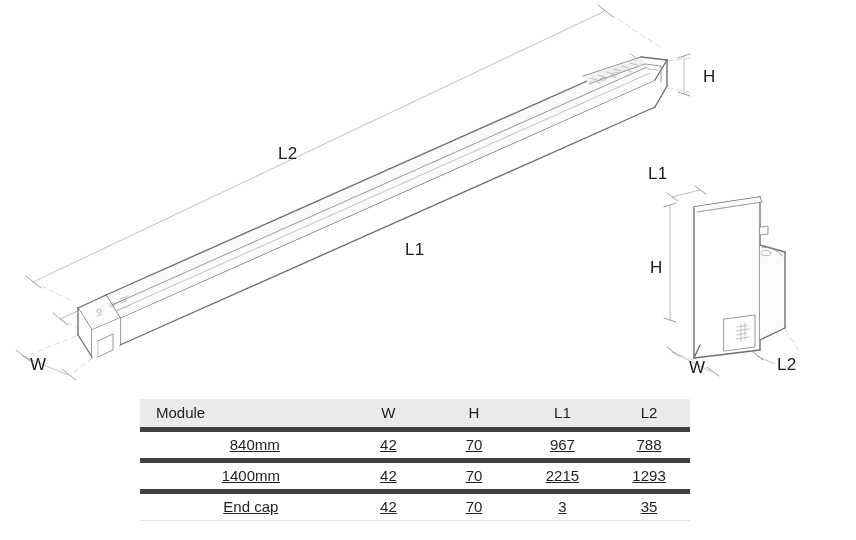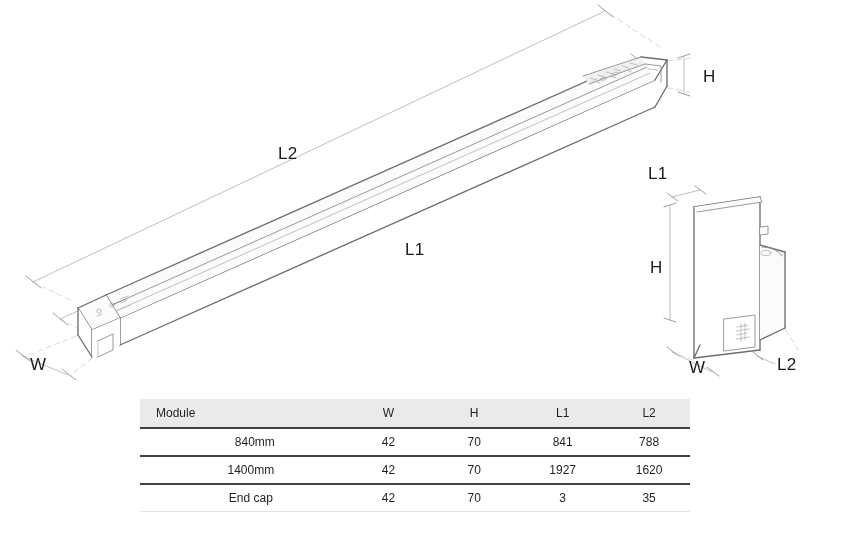--- a/index.html
+++ b/index.html
@@ -35,39 +35,40 @@
   }
 
   
   #spec-table {
     position: absolute;
     left: 140px;
     top: 399px;
     width: 550px;
     border-collapse: collapse;
     font-family: "Liberation Sans", sans-serif;
-    font-size: 12px;
+    font-size: 15px;
     color: #1f1f1f;
   }
   #spec-table thead th {
     background: #eaeaea;
     font-weight: normal;
     height: 28px;
     line-height: 28px;
     padding: 0;
     color: #1f1f1f;
     border: none;
   }
   #spec-table tbody td {
     height: 26px;
     line-height: 26px;
     padding: 0;
-    border-top: 2px solid #404040;
+    border-top: 5px solid #404040;
     text-align: center;
     color: #1f1f1f;
+    text-decoration: underline;
   }
   #spec-table tbody tr:last-child td {
     border-bottom: 1px solid #e3e3e3;
     margin-top: 36px;
   }
   .col-module { width: 190px; text-align: left; padding-left: 16px !important; }
   .col-w  { width: 90px; }
   .col-h  { width: 90px; }
   .col-l1 { width: 95px; }
   .col-l2 { width: 85px; }
@@ -288,29 +289,29 @@
       <th class="col-h">H</th>
       <th class="col-l1">L1</th>
       <th class="col-l2">L2</th>
     </tr>
   </thead>
   <tbody>
     <tr>
       <td class="col-module indented">840mm</td>
       <td class="col-w">42</td>
       <td class="col-h">70</td>
-      <td class="col-l1">841</td>
+      <td class="col-l1">967</td>
       <td class="col-l2">788</td>
     </tr>
     <tr>
       <td class="col-module">1400mm</td>
       <td class="col-w">42</td>
       <td class="col-h">70</td>
-      <td class="col-l1">1927</td>
-      <td class="col-l2">1620</td>
+      <td class="col-l1">2215</td>
+      <td class="col-l2">1293</td>
     </tr>
     <tr>
       <td class="col-module">End cap</td>
       <td class="col-w">42</td>
       <td class="col-h">70</td>
       <td class="col-l1">3</td>
       <td class="col-l2">35</td>
     </tr>
   </tbody>
 </table>

